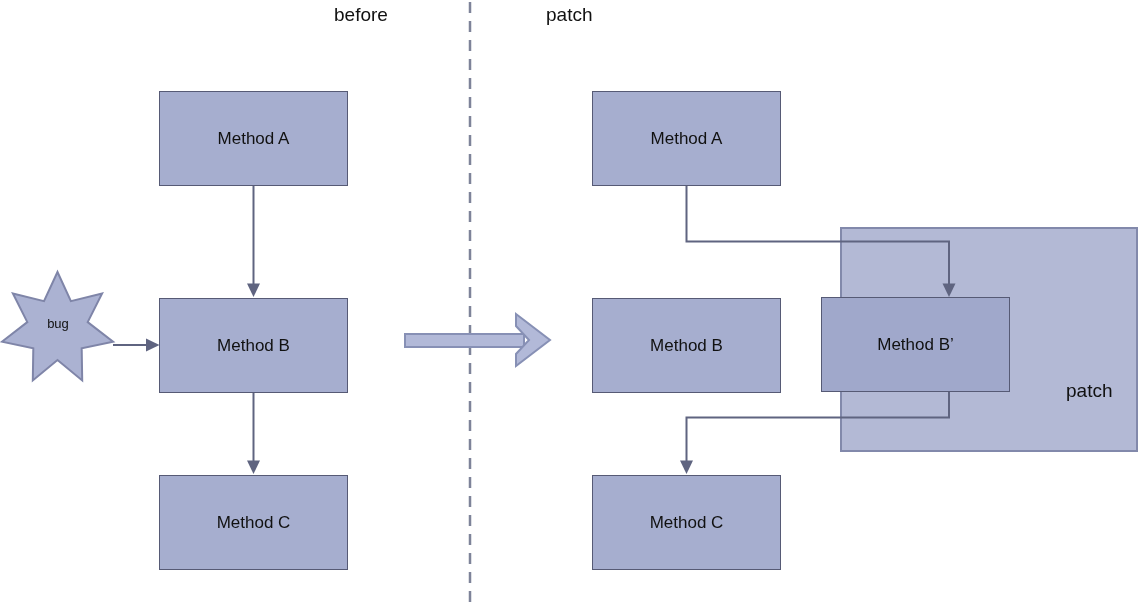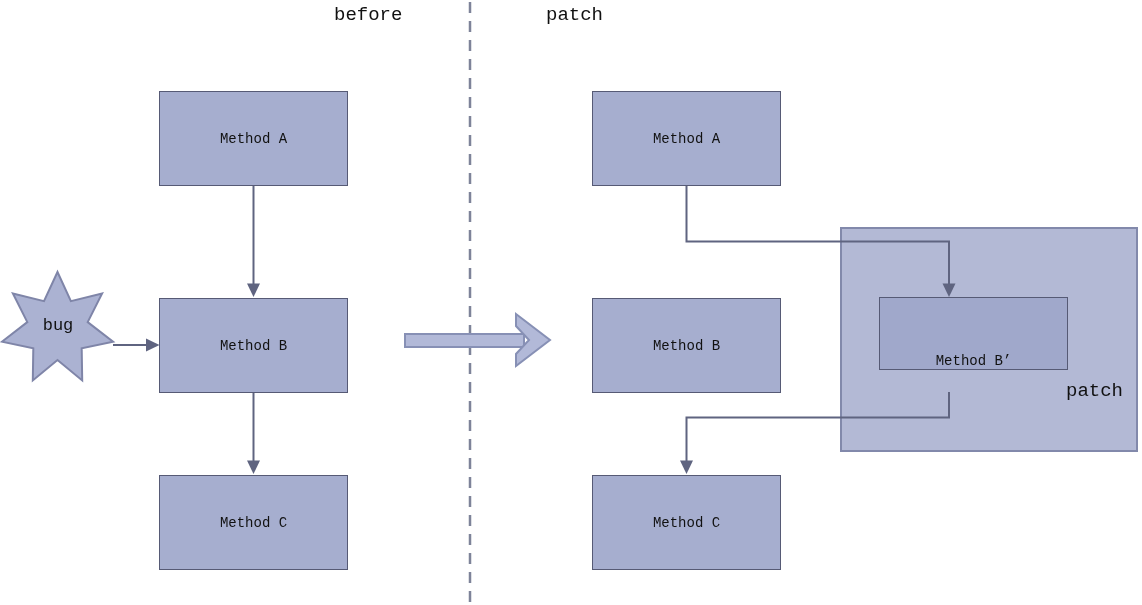--- a/index.html
+++ b/index.html
@@ -1,21 +1,21 @@
 <!DOCTYPE html>
 <html style="--background: #ffffff; --box-fill: #a6aecf; --box-border: #565a75; --prime-fill: #a0a8cb; --patch-fill: #b3b9d5; --patch-border: #8289ab; --star-fill: #abb2d2; --star-stroke: #7f85a8; --connector: #5f6480; --divider: #7e8399; --arrow-fill: #b2b9d8; --arrow-stroke: #8790b5; --text: #111111;"><head>
 <meta charset="utf-8">
 <style>
   html, body { margin: 0; padding: 0; background: #ffffff; }
   .stage {
     position: relative;
     width: 1142px;
     height: 605px;
     background: var(--background, #fff);
-    font-family: Liberation Mono, monospace;
+    font-family: Liberation Sans, sans-serif;
     color: var(--text, #111);
     overflow: hidden;
   }
   .hlabel {
     position: absolute;
     font-size: 19px;
     line-height: 22px;
     color: var(--text, #111);
     white-space: nowrap;
     z-index: 4;
@@ -23,42 +23,41 @@
   .box {
     position: absolute;
     width: 189px;
     height: 95px;
     background: var(--box-fill);
     border: 1px solid var(--box-border);
     box-sizing: border-box;
     display: flex;
     align-items: center;
     justify-content: center;
-    font-size: 14px;
+    font-size: 17px;
     z-index: 2;
   }
   .patch-rect {
     position: absolute;
     left: 840px;
     top: 227px;
     width: 298px;
     height: 225px;
     background: var(--patch-fill);
     border: 2px solid var(--patch-border);
     box-sizing: border-box;
     z-index: 1;
   }
   .box-prime {
-    left: 879px;
+    left: 821px;
     top: 297px;
     width: 189px;
-    height: 73px;
+    height: 95px;
     background: var(--prime-fill);
     z-index: 2;
-    align-items: flex-end;
   }
   .overlay-svg {
     position: absolute;
     left: 0; top: 0;
     width: 1142px;
     height: 605px;
     z-index: 3;
     pointer-events: none;
   }
   .divider {
@@ -84,21 +83,21 @@
     stroke: var(--arrow-stroke);
     stroke-width: 2;
     stroke-linejoin: miter;
   }
   .bug-label {
     position: absolute;
     left: 20px;
     top: 316px;
     width: 76px;
     text-align: center;
-    font-size: 17px;
+    font-size: 13px;
     z-index: 4;
   }
   .patch-label {
     position: absolute;
     left: 1066px;
     top: 336px;
     font-size: 19px;
     z-index: 4;
     margin-top: 44px;
   }

